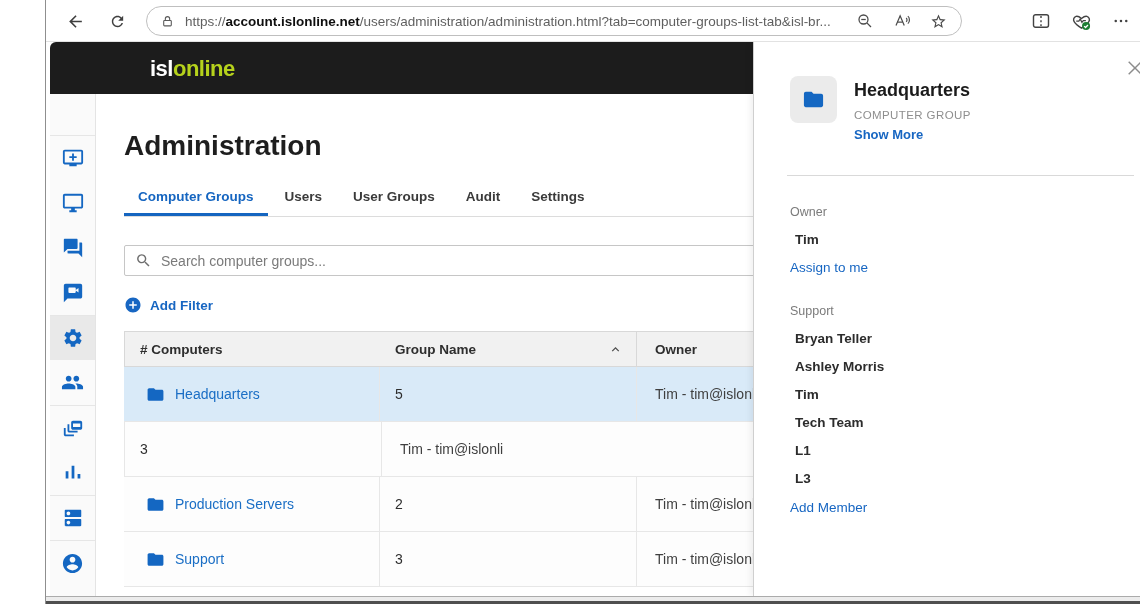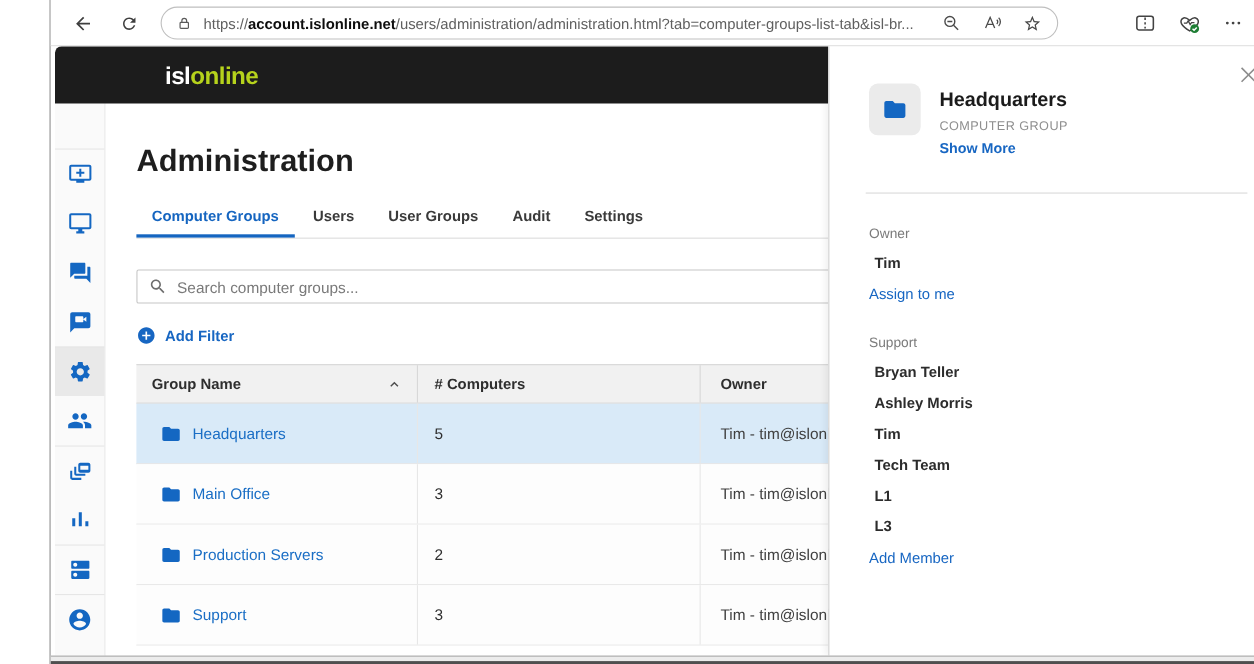--- a/index.html
+++ b/index.html
@@ -253,47 +253,41 @@
         <input type="text" placeholder="Search computer groups..." style="">
       </div>
       <div class="add-filter">
         <svg width="18" height="18" viewBox="0 0 24 24" fill="#1766c2">
             <path d="M12 2C6.48 2 2 6.48 2 12s4.48 10 10 10 10-4.48 10-10S17.52 2 12 2zm5 11h-4v4h-2v-4H7v-2h4V7h2v4h4v2z"></path>
           </svg>
         <span>Add Filter</span>
       </div>
       <div class="table">
         <div class="thead">
+          <div class="th th-count"># Computers</div>
           <div class="th th-name">
             <span>Group Name</span>
             <svg class="sort" width="13" height="13" viewBox="0 0 20 20" fill="none" stroke="#4d4d4d" stroke-width="2">
                 <path d="M5 12.5l5-5 5 5"></path>
               </svg>
           </div>
-          <div class="th th-count"># Computers</div>
           <div class="th th-owner">Owner</div>
         </div>
         <div class="tbody">
             <div class="trow selected">
     <div class="td td-name">
       <svg width="19" height="19" viewBox="0 0 24 24" fill="#1467c2">
                   <path d="M10 4H4c-1.1 0-1.99.9-1.99 2L2 18c0 1.1.9 2 2 2h16c1.1 0 2-.9 2-2V8c0-1.1-.9-2-2-2h-8l-2-2z"></path>
                 </svg>
       <span class="row-name">Headquarters</span>
     </div>
     <div class="td td-count">5</div>
     <div class="td td-owner">Tim - tim@islonli</div>
   </div>
             <div class="trow">
-    <div class="td td-name">
-      <svg width="19" height="19" viewBox="0 0 24 24" fill="#1467c2">
-                  <path d="M10 4H4c-1.1 0-1.99.9-1.99 2L2 18c0 1.1.9 2 2 2h16c1.1 0 2-.9 2-2V8c0-1.1-.9-2-2-2h-8l-2-2z"></path>
-                </svg>
-      <span class="row-name">Main Office</span>
-    </div>
     <div class="td td-count">3</div>
     <div class="td td-owner">Tim - tim@islonli</div>
   </div>
             <div class="trow">
     <div class="td td-name">
       <svg width="19" height="19" viewBox="0 0 24 24" fill="#1467c2">
                   <path d="M10 4H4c-1.1 0-1.99.9-1.99 2L2 18c0 1.1.9 2 2 2h16c1.1 0 2-.9 2-2V8c0-1.1-.9-2-2-2h-8l-2-2z"></path>
                 </svg>
       <span class="row-name">Production Servers</span>
     </div>

